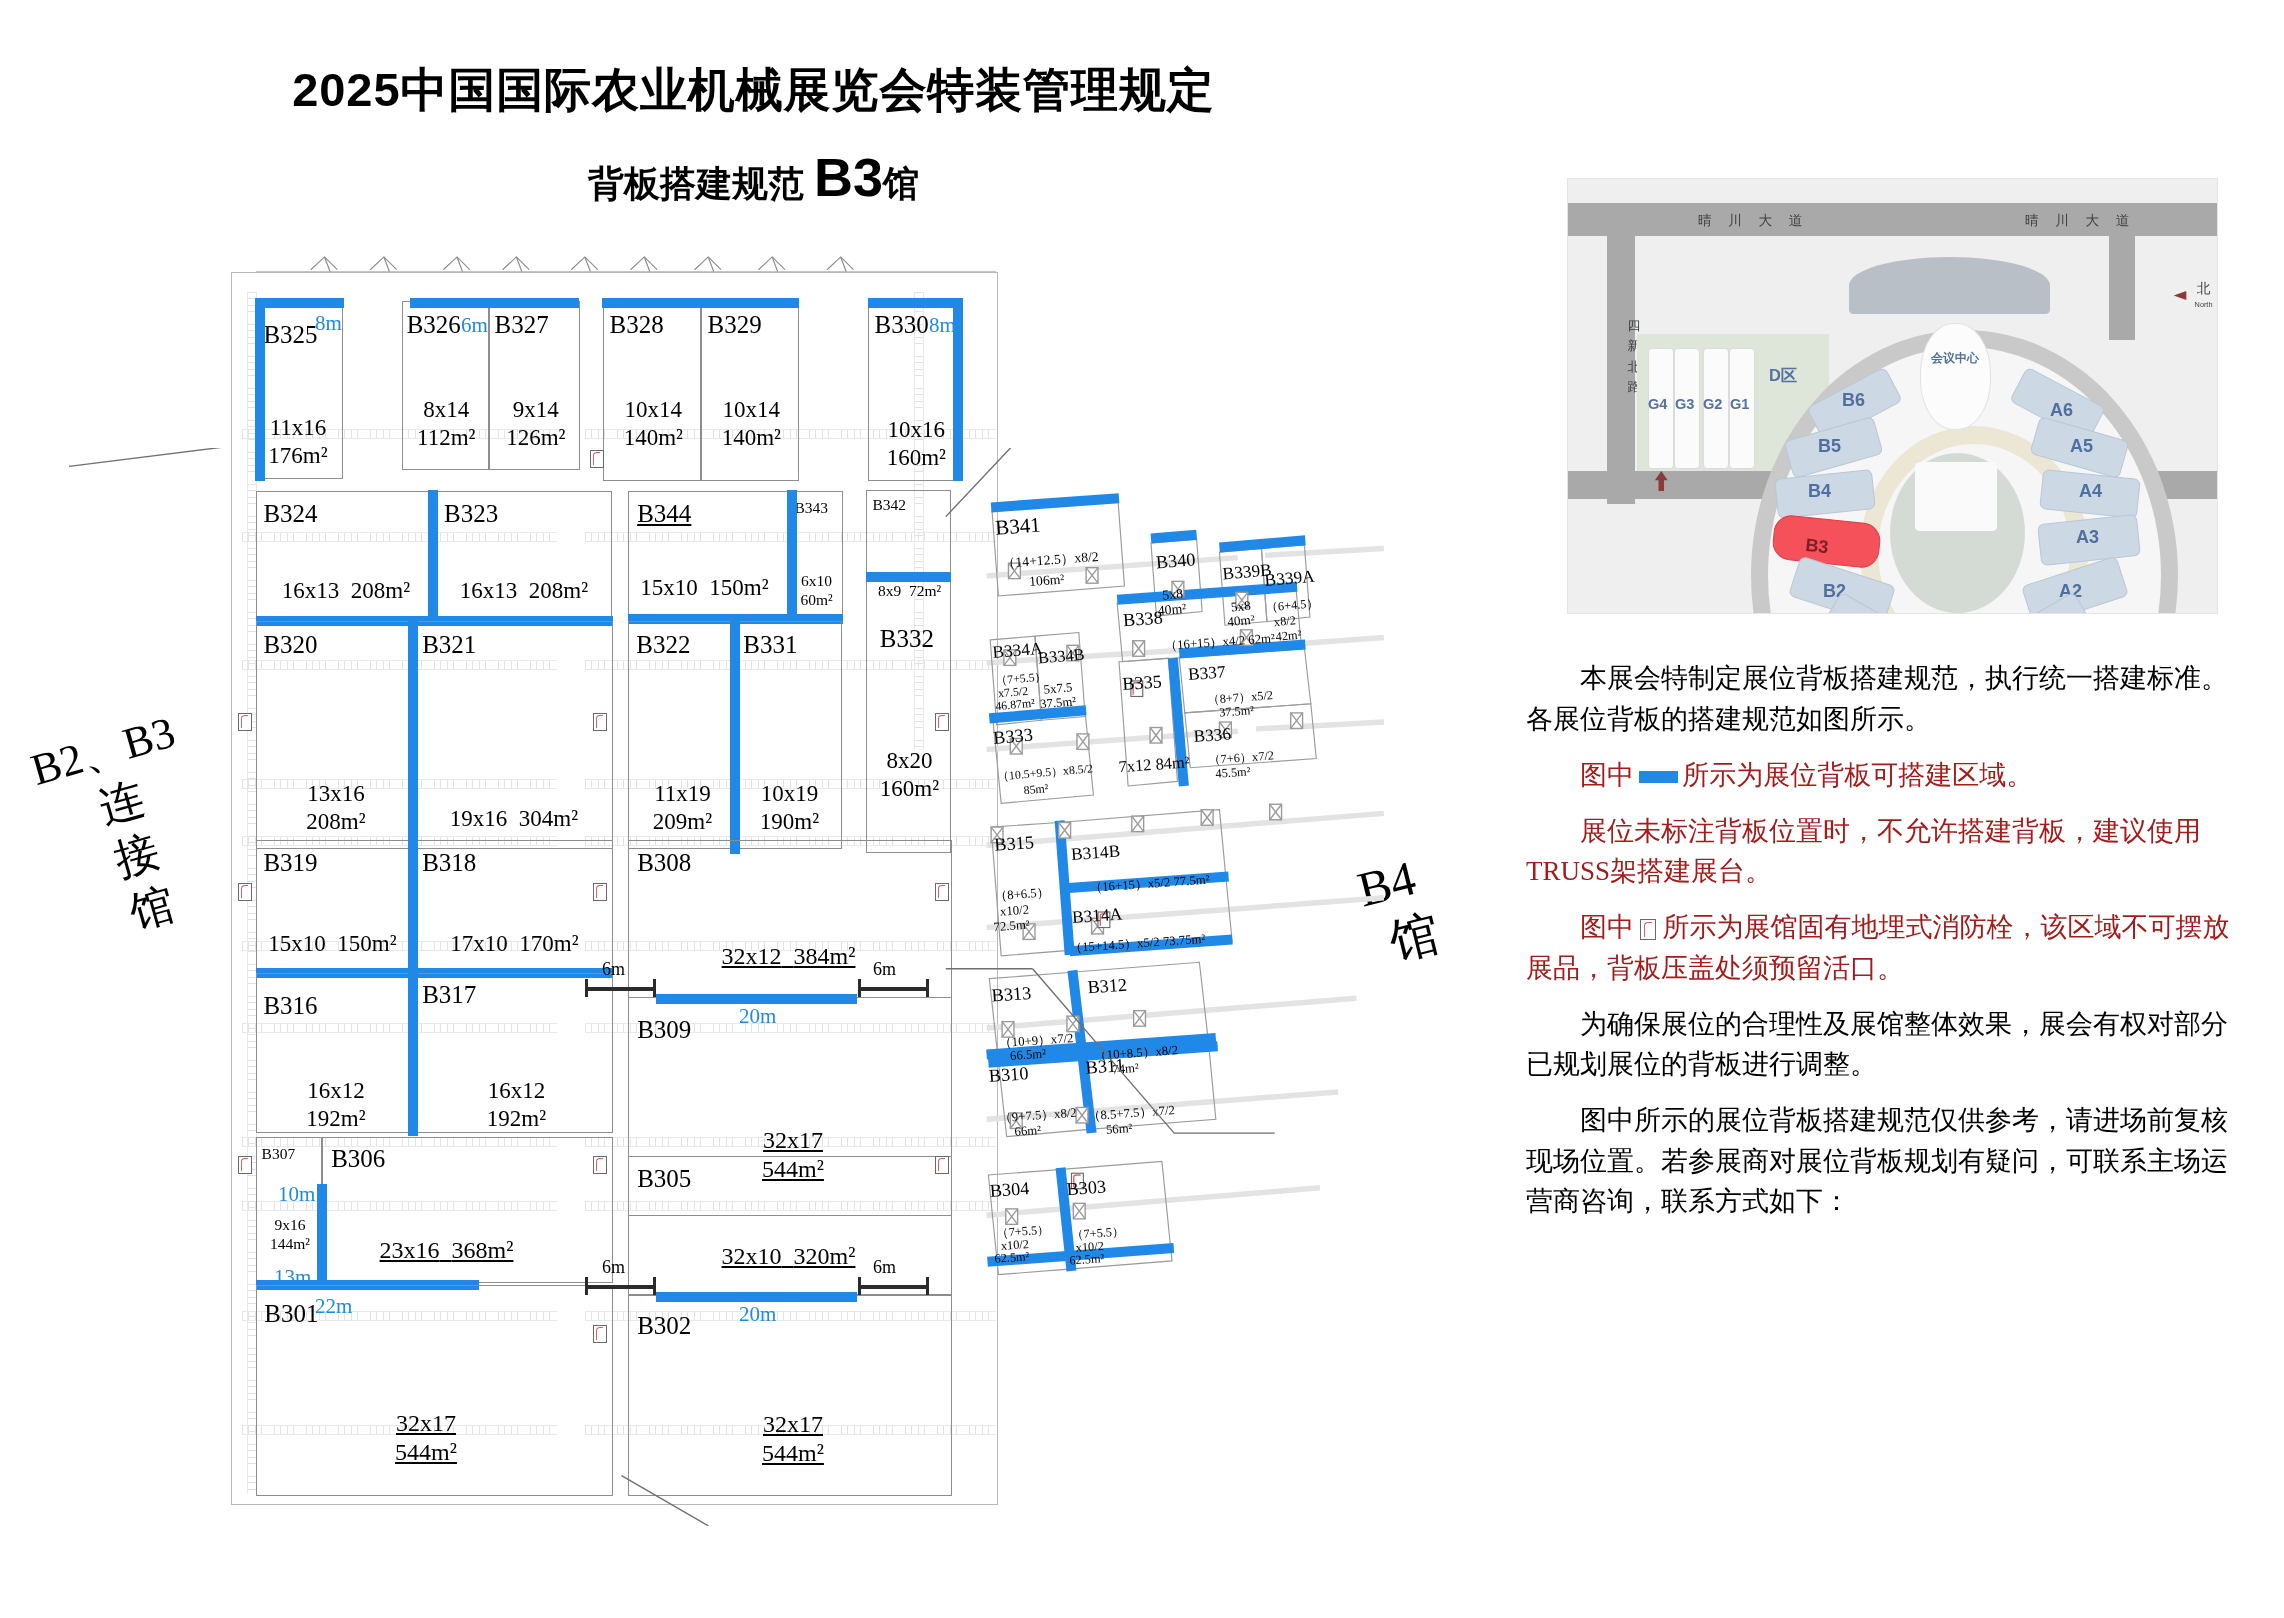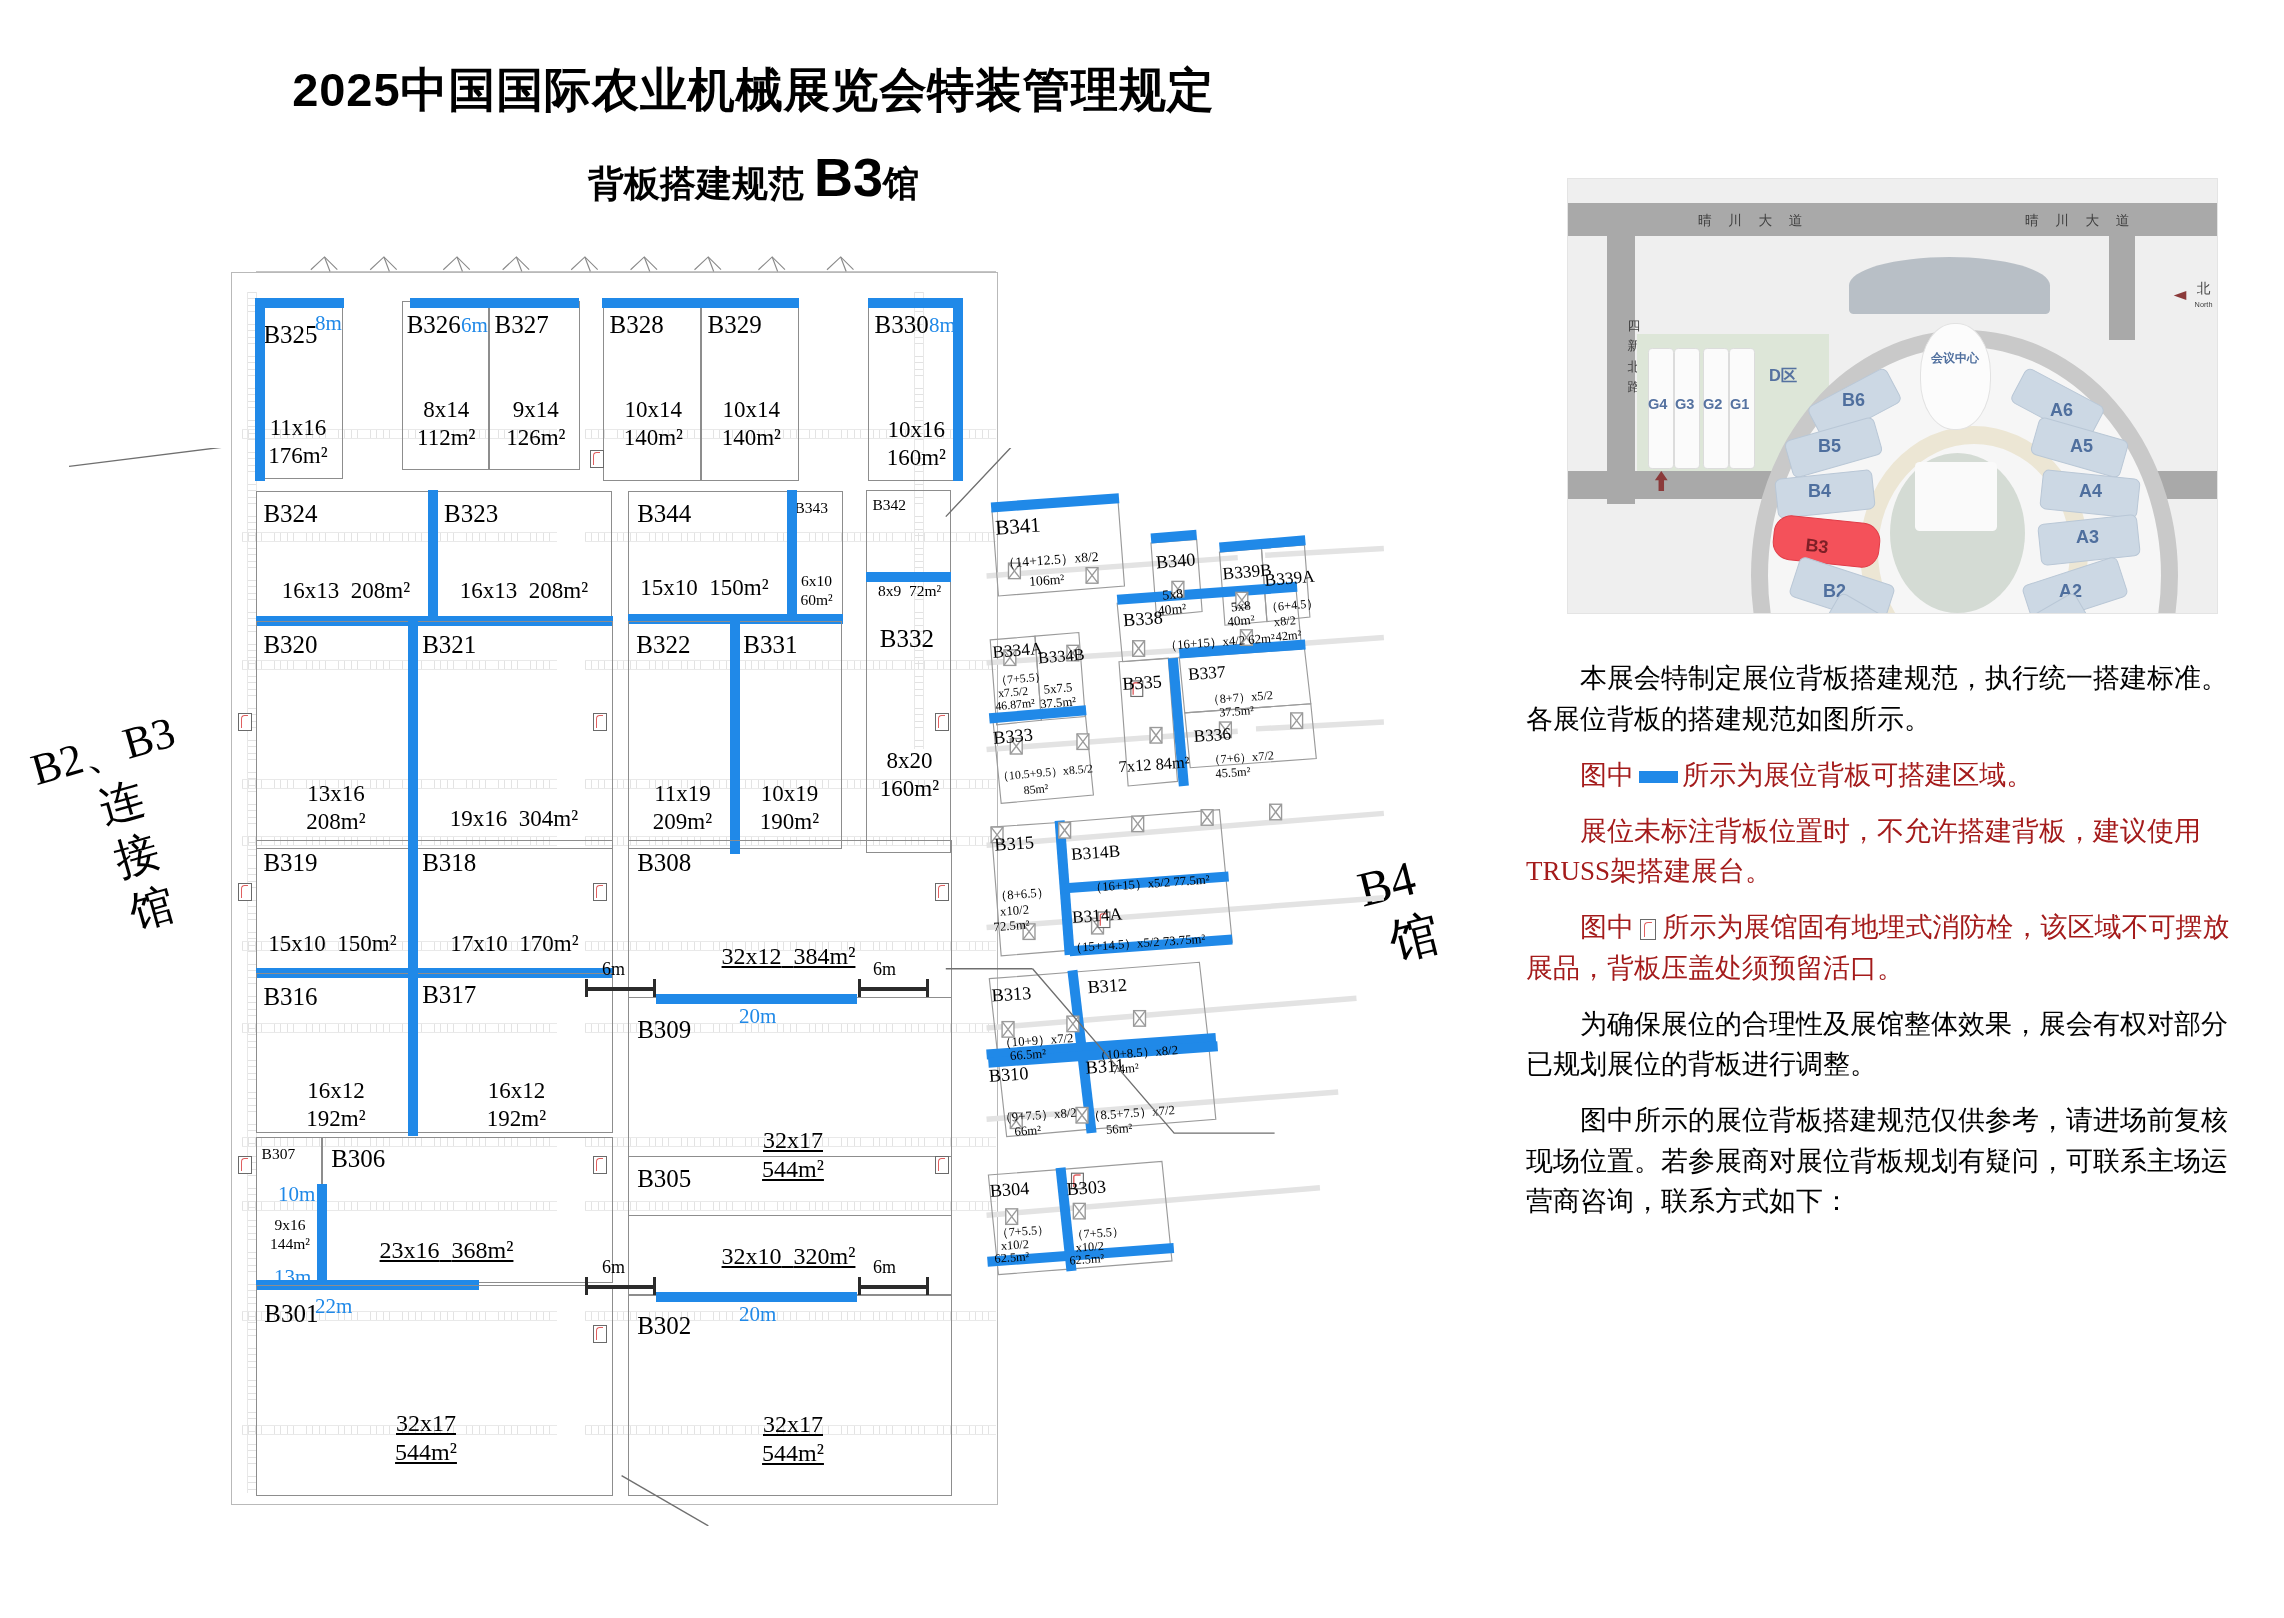--- a/index.html
+++ b/index.html
@@ -301,21 +301,21 @@
 </div>
 <div class="wall v abs" style="left:408px;top:616px;height:238px;"></div>
 <div class="hydrant abs" style="left:238px;top:713px;">
     <i></i>
   </div>
 <div class="hydrant abs" style="left:593px;top:713px;">
     <i></i>
   </div>
 
 <div class="booth abs" style="left:628px;top:491px;width:160px;height:128px;">
-  <div class="bname" style="left:8.2px;top:9px;">B344</div>
+  <div class="bname" style="left:8.2px;top:9px;text-decoration:underline;">B344</div>
   <div class="bdim" style="left:0;top:82px;width:151px;">
     <span>15x10</span>&nbsp;
     <span>150m²</span>
   </div>
 </div>
 <div class="booth abs" style="left:788px;top:491px;width:55px;height:128px;">
   <div class="bname small" style="left:5.5px;top:8.2px;">B343</div>
   <div class="bdim small" style="left:0;top:80px;width:55px;">
     <span>6x10</span><br>
     <span>60m²</span>
@@ -368,21 +368,21 @@
   <div class="bname" style="left:8.2px;top:9px;">B318</div>
   <div class="bdim" style="left:9px;top:89px;width:183px;">
     <span>17x10</span>&nbsp;
     <span>170m²</span>
   </div>
 </div>
 <div class="wall v abs" style="left:408px;top:838px;height:133px;"></div>
 <div class="wall h abs" style="left:256px;top:968px;width:357px;"></div>
 
 <div class="booth abs" style="left:256px;top:973px;width:158px;height:160px;">
-  <div class="bname" style="left:6.4px;top:10px;">B316</div>
+  <div class="bname" style="left:6.4px;top:19px;">B316</div>
   <div class="bdim" style="left:0;top:103px;width:158px;">
     <span>16x12</span><br>
     <span>192m²</span>
   </div>
 </div>
 <div class="booth abs" style="left:413px;top:973px;width:200px;height:160px;">
   <div class="bname" style="left:8.2px;top:8.2px;">B317</div>
   <div class="bdim" style="left:18px;top:103px;width:169px;">
     <span>16x12</span><br>
     <span>192m²</span>

